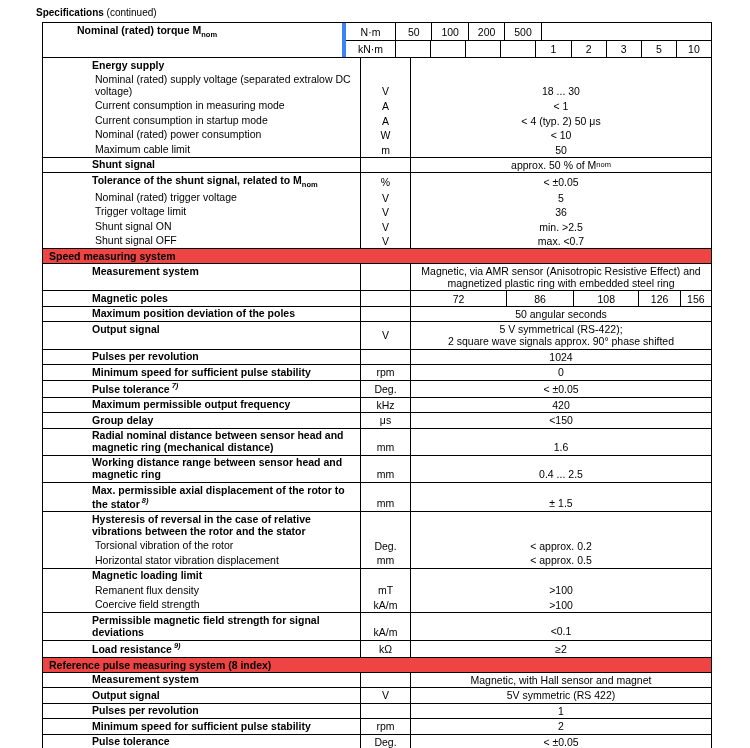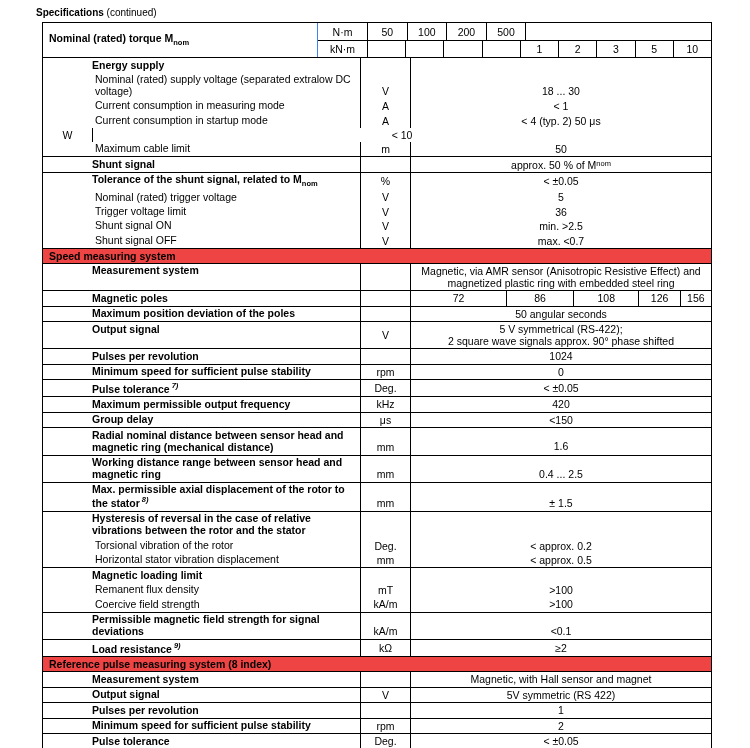--- a/index.html
+++ b/index.html
@@ -37,21 +37,21 @@
   sup { font-size: 7.5px; font-style: italic; margin-left: 2px; }
 
   .cells { flex: 1; display: flex; align-items: stretch; }
   .cell { flex: 38 1 0; border-right: 1px solid #000; display: flex; align-items: center; justify-content: center; text-align: center; padding: 1px; }
   .cell.last { border-right: none; }
   .cell.merged { flex: 190 1 0; border-right: none; }
   .p1 { flex: 112 1 0; } .p2 { flex: 77 1 0; } .p3 { flex: 75 1 0; }
   .p4 { flex: 46 1 0; }  .p5 { flex: 34 1 0; border-right: none; }
 
   .tq { display: flex; align-items: stretch; }
-  .tq-label { width: 275px; border-right: 1px solid #3b82f6; display: flex; align-items: center; padding: 1px 4px 1px 6px; font-weight: bold; }
+  .tq-label { width: 275px; border-right: 4px solid #3b82f6; display: flex; align-items: flex-start; padding: 1px 4px 1px 6px; font-weight: bold; margin-left: 28px; }
   .tq-rows { flex: 1; display: flex; flex-direction: column; }
   .tq-row { display: flex; flex: 1; min-height: 17px; }
   .tq-row + .tq-row { border-top: 1px solid #000; }
 </style>
 </head>
 <body>
 
 <div class="page-title"><b>Specifications</b><span> (continued)</span></div>
 
 <div class="spec-table">
@@ -103,20 +103,21 @@
       <div class="label"><span>Current consumption in measuring mode</span></div>
       <div class="unit">A</div>
       <div class="val">&lt; 1</div>
     </div>
     <div class="tr sm ind">
       <div class="label"><span>Current consumption in startup mode</span></div>
       <div class="unit">A</div>
       <div class="val">&lt; 4 (typ. 2) 50 μs</div>
     </div>
     <div class="tr sm ind">
+      <div class="label"><span>Nominal (rated) power consumption</span></div>
       <div class="unit">W</div>
       <div class="val">&lt; 10</div>
     </div>
     <div class="tr sm ind">
       <div class="label"><span>Maximum cable limit</span></div>
       <div class="unit">m</div>
       <div class="val">50</div>
     </div>
   </div>
 

